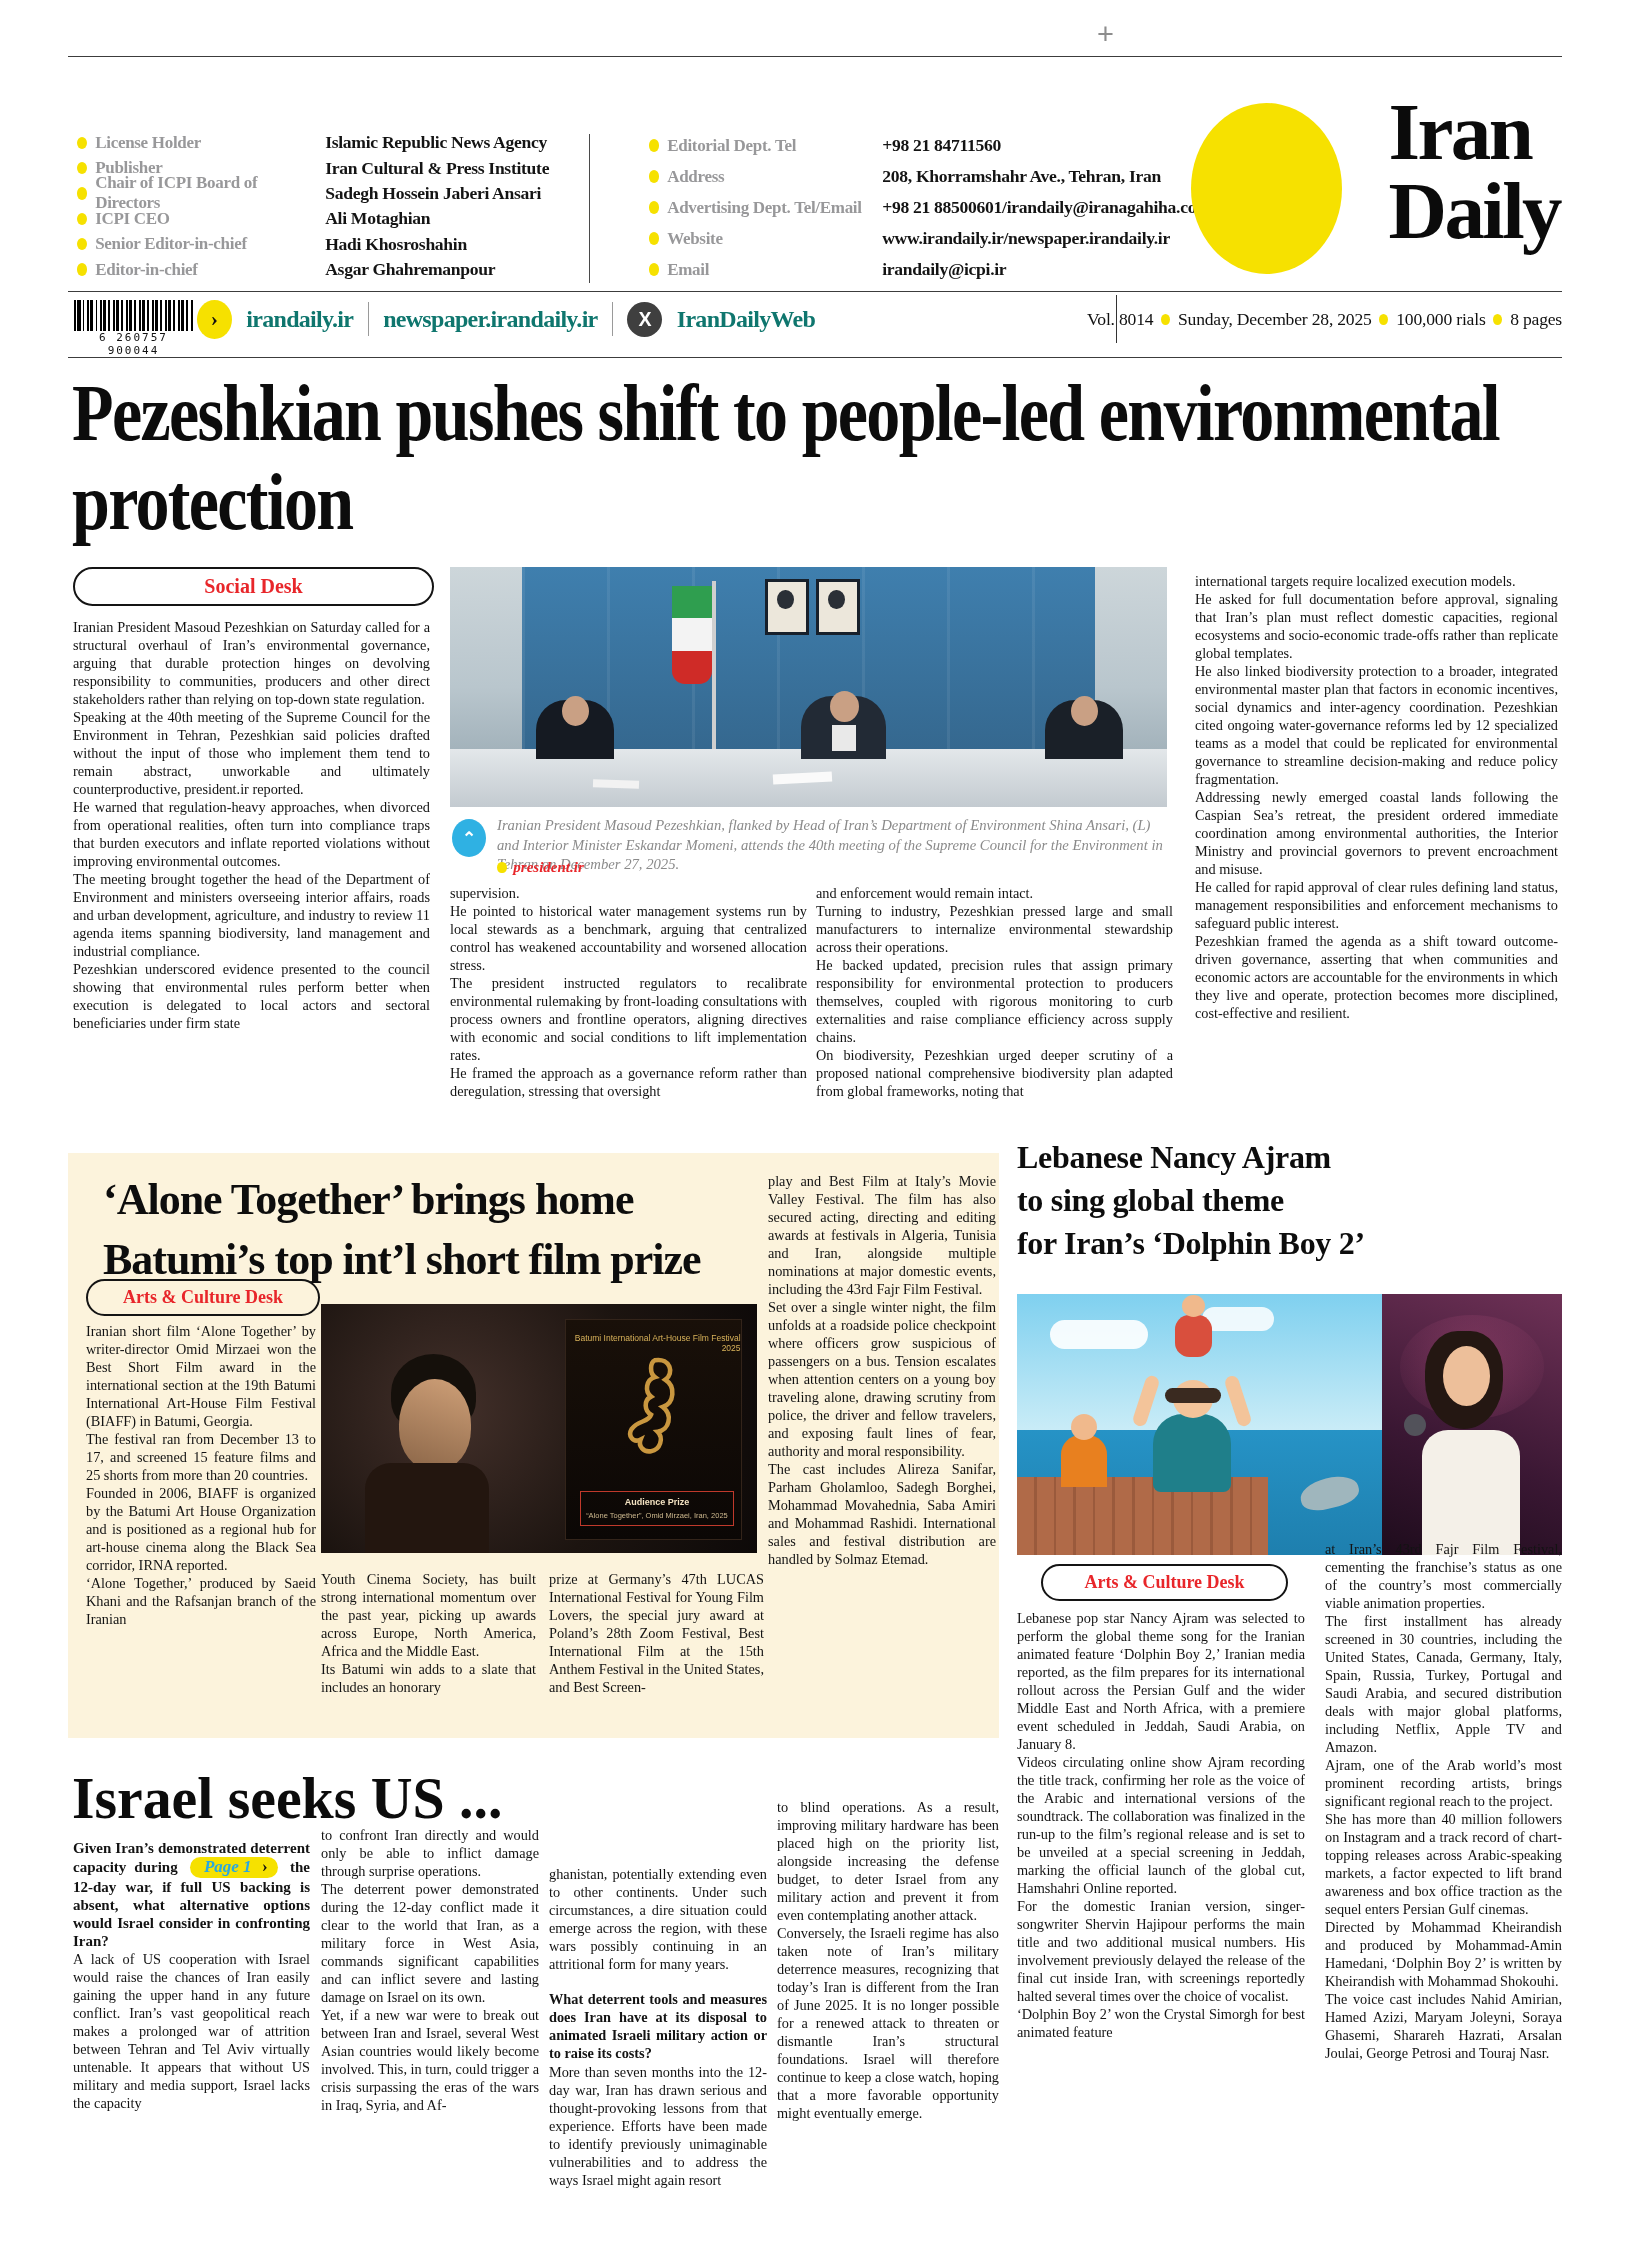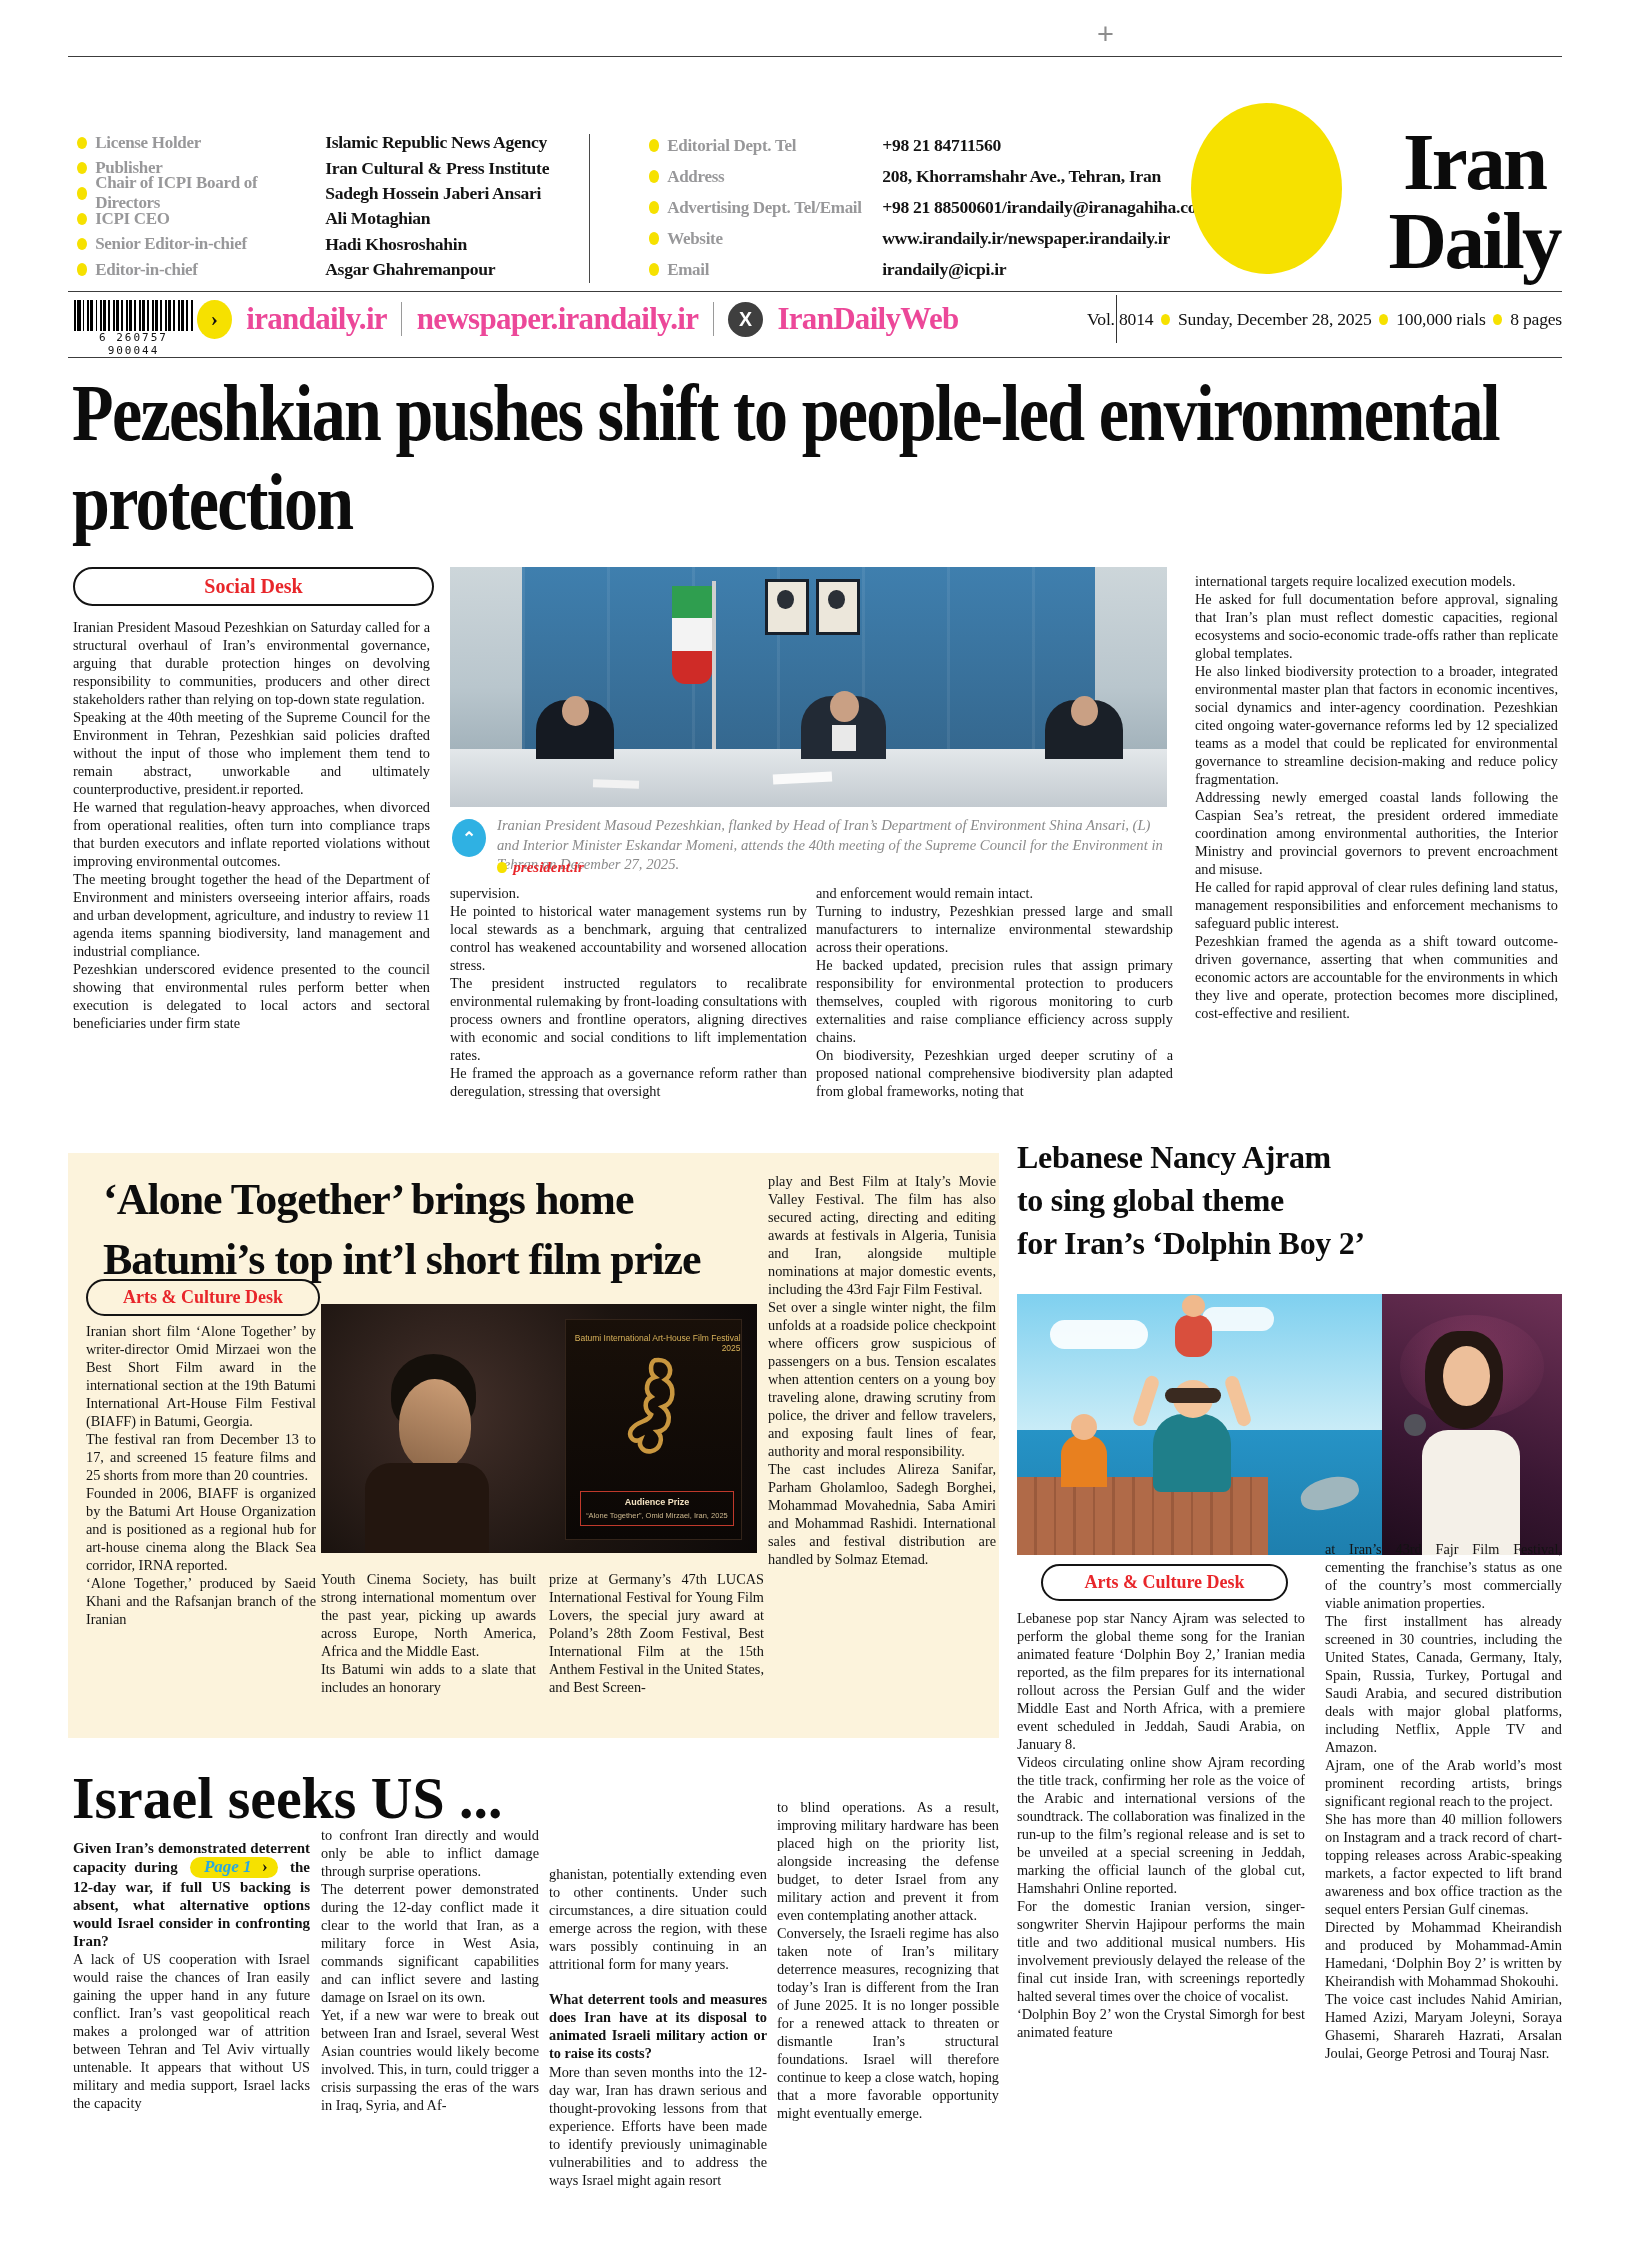--- a/index.html
+++ b/index.html
@@ -12,31 +12,31 @@
   .mast-group{position:absolute;}
   .mast-row{display:flex;align-items:center;}
   .mast-row .dot{margin-right:7.8px;}
   .mast-label{font-weight:700;color:#98989a;font-size:17px;letter-spacing:-0.3px;}
   .mast-value{font-weight:700;color:#141414;font-size:17.6px;letter-spacing:-0.3px;}
   .left-rows .mast-row{height:25.4px;}
   .left-rows .mast-label{width:230px;}
   .mid-rows .mast-row{height:31px;}
   .mid-rows .mast-label{width:215px;}
   .logo-circle{position:absolute;left:1191px;top:103px;width:151px;height:171px;border-radius:50%;background:#F6E100;}
-  .logo-text{position:absolute;right:70px;top:93px;text-align:center;font-weight:700;
-             font-size:81px;line-height:0.97;letter-spacing:-2.6px;color:#0b0b0b;margin-top:30px;}
+  .logo-text{position:absolute;right:70px;top:93px;text-align:left;font-weight:700;
+             font-size:81px;line-height:0.97;letter-spacing:-2.6px;color:#0b0b0b;}
   .print-plus{position:absolute;left:1097px;top:18px;font-size:29px;color:#8d8d8d;font-family:"Liberation Sans",sans-serif;}
   
   .barcode{position:absolute;left:74px;top:300px;width:119px;height:44px;}
   .barcode .stripes{height:31px;background:repeating-linear-gradient(90deg,#000 0 2px,#fff 2px 3.3px,#000 3.3px 6.5px,#fff 6.5px 8.5px,#000 8.5px 9.8px,#fff 9.8px 13px);}
   .barcode .digits{font-family:"DejaVu Sans Mono",monospace;font-size:11px;letter-spacing:2px;color:#111;text-align:center;}
   .linkbar{position:absolute;left:197px;top:297px;height:44px;display:flex;align-items:center;gap:14.3px;}
   .arrow-circle{width:35px;height:39px;border-radius:50%;background:#F6E100;display:flex;align-items:center;justify-content:center;
                 font-weight:700;font-size:22px;color:#111;}
-  .weblink{color:#ec4899;font-weight:700;font-size:31px;letter-spacing:-0.7px;}
+  .weblink{color:#0f766e;font-weight:700;font-size:24px;letter-spacing:-0.7px;}
   .linksep{width:1.3px;height:34px;background:#9a9a9a;}
   .x-circle{width:35px;height:35px;border-radius:50%;background:#3f3f3f;display:flex;align-items:center;justify-content:center;
             color:#fff;font-family:"Liberation Sans",sans-serif;font-weight:700;font-size:19.6px;}
   .issuebar{position:absolute;right:68px;top:297px;height:44px;display:flex;align-items:center;gap:7.8px;
             font-size:17.6px;color:#111;letter-spacing:-0.2px;white-space:nowrap;}
   .issuebar .dot{width:9px;height:11px;}
   
   .h1wrap{position:absolute;left:72px;top:369px;width:1774px;transform:scaleX(0.84);transform-origin:left top;
           font-size:81px;line-height:1.1;font-weight:700;letter-spacing:-2px;color:#0c0c0c;}
   

